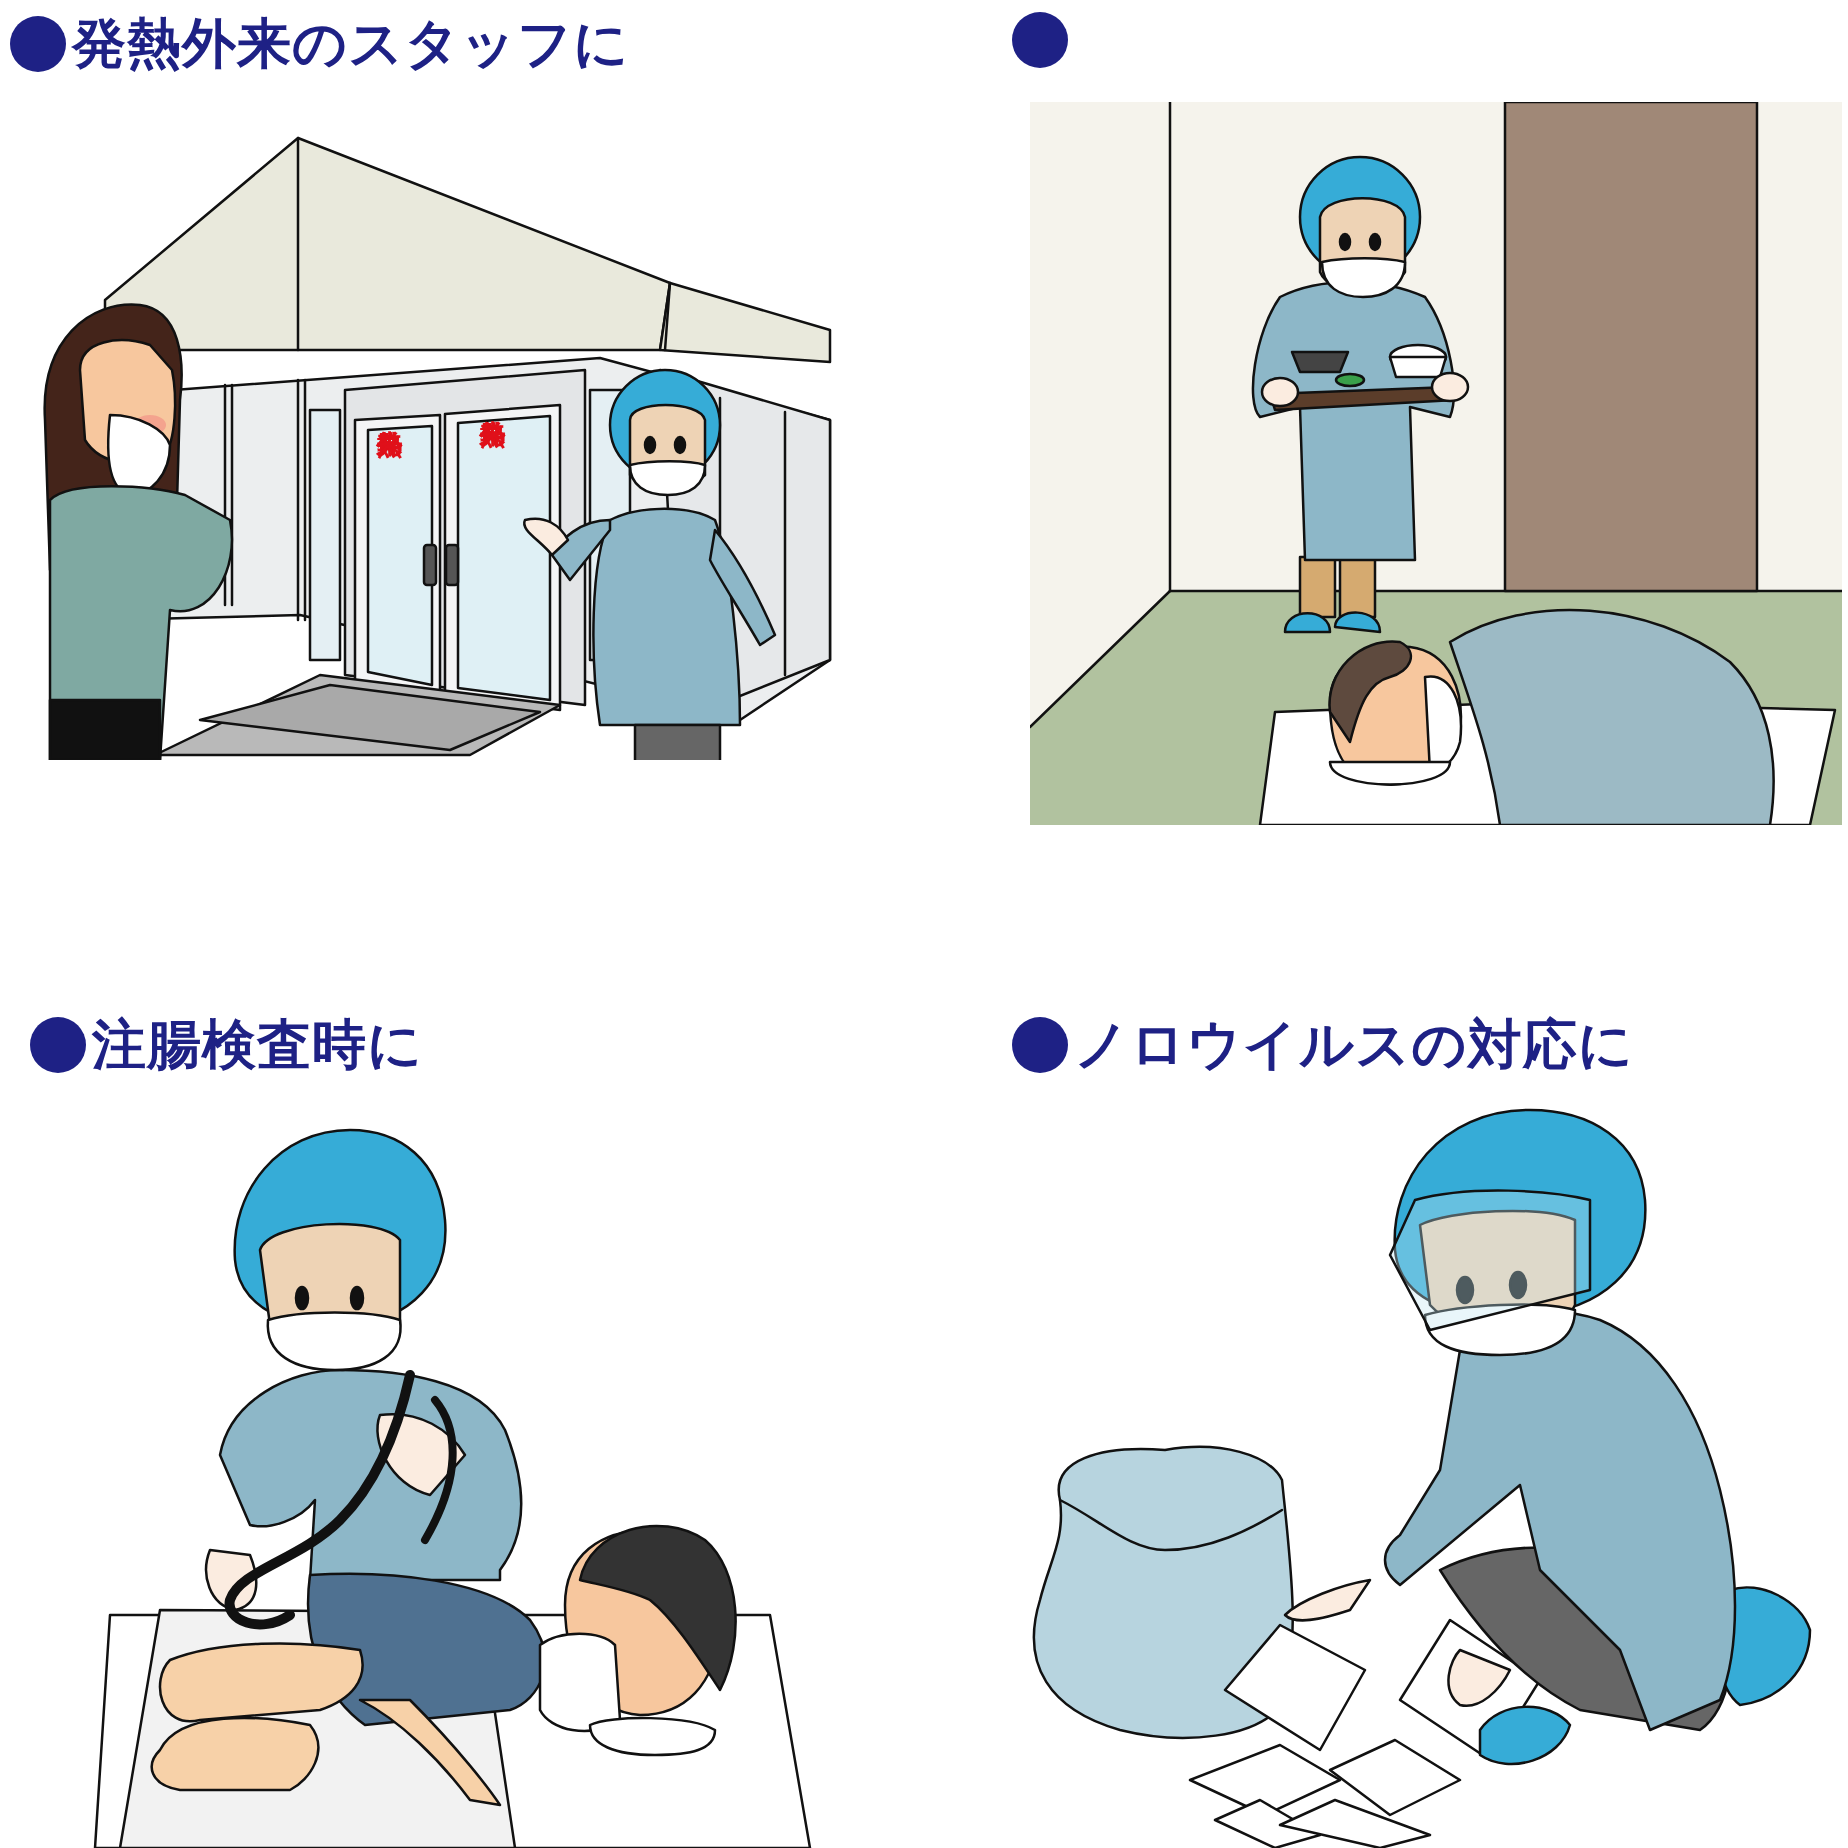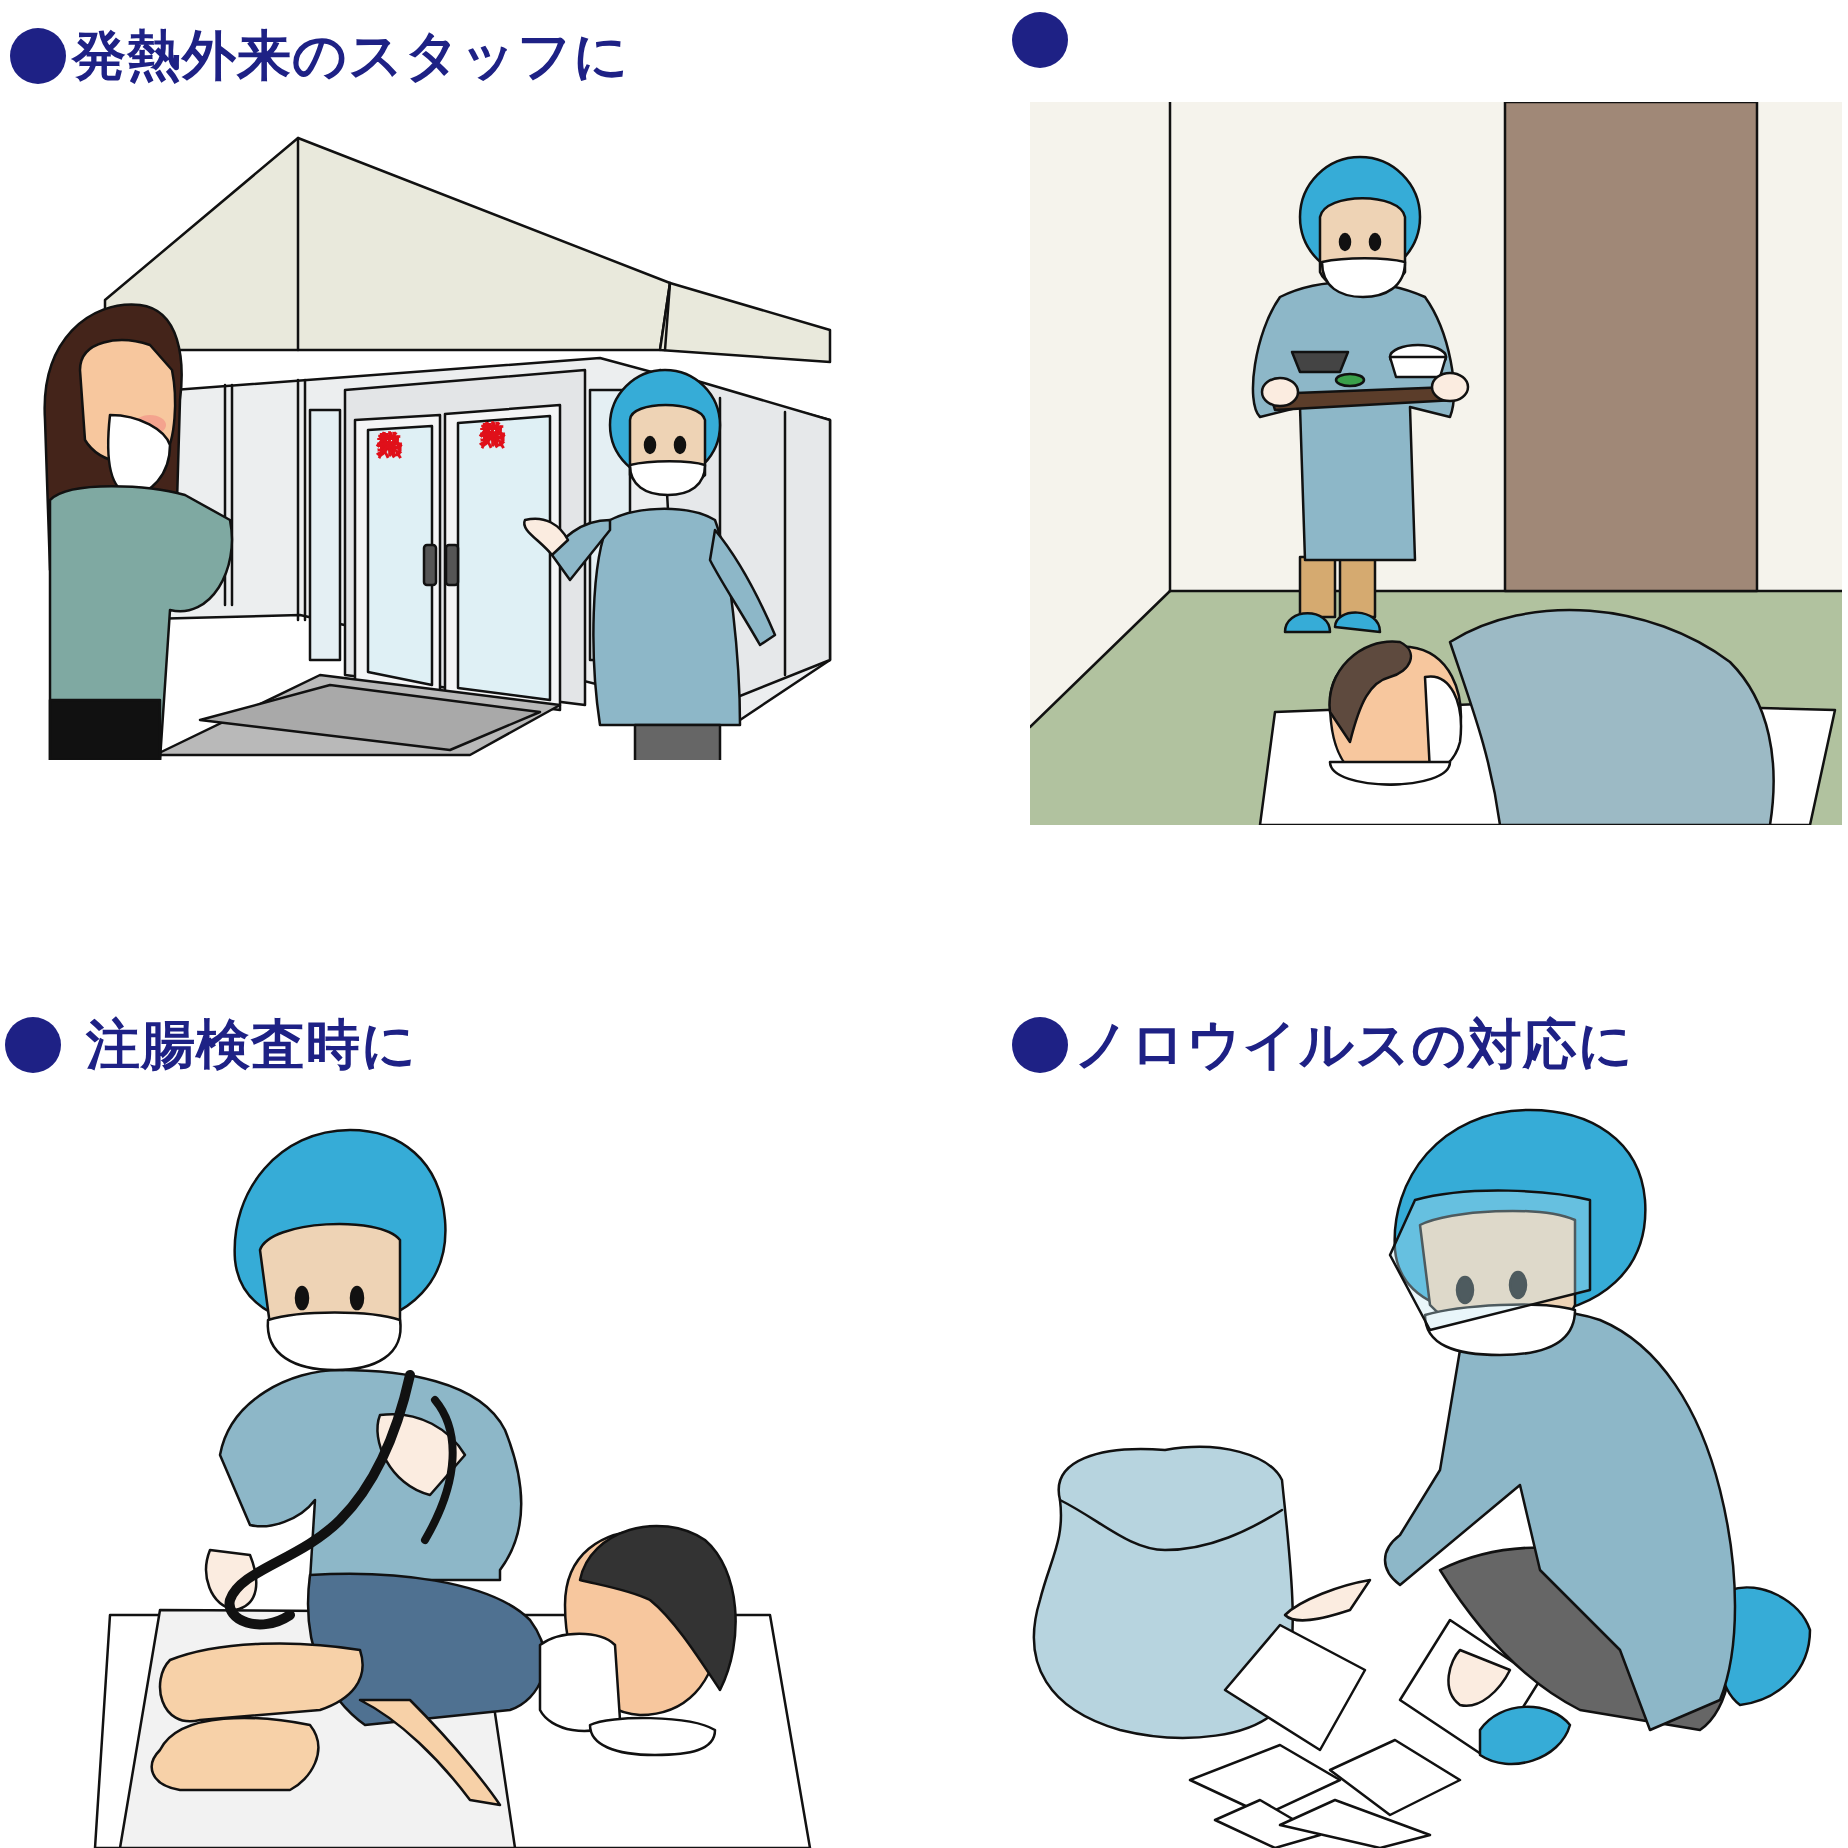--- a/index.html
+++ b/index.html
@@ -6,21 +6,21 @@
   body{width:1848px;height:1848px;position:relative;overflow:hidden;font-family:"DejaVu Sans",sans-serif;}
   .title{position:absolute;display:flex;align-items:center;color:#1e2185;font-weight:bold;font-size:54px;line-height:1;letter-spacing:1px;white-space:nowrap;}
   .title .bullet{display:inline-block;width:56px;height:56px;border-radius:50%;background:#1e2185;margin-right:6px;flex:none;}
   .panel{position:absolute;}
   .panel svg{display:block;width:100%;height:100%;}
   .door-text{position:absolute;color:#e0101a;font-weight:bold;font-size:26px;line-height:30px;width:30px;text-align:center;writing-mode:vertical-rl;font-family:"DejaVu Sans",sans-serif;}
 </style>
 </head>
 <body>
 
-<div class="title" style="left:10px;top:28px;text-align:center;">
+<div class="title" style="left:10px;top:16px;text-align:center;">
   <span class="bullet"></span>
   <span>発熱外来のスタッフに</span>
 </div>
 
 <div class="panel" style="left:0;top:100px;width:860px;height:660px;">
   <svg viewBox="0 0 860 660">
     <g stroke="#111" stroke-width="2.5" stroke-linejoin="round" stroke-linecap="round">
 
       <polygon points="108,295 600,258 830,320 830,560 740,620 500,560 300,515 108,520" fill="#eceeef"></polygon>
 
@@ -123,21 +123,21 @@
         <path d="M420,540 C500,490 620,500 700,560 C740,600 750,660 740,723 L470,723 C460,650 440,600 420,540 Z" fill="#9cbac5"></path>
         <path d="M300,600 C300,560 340,540 380,545 C420,550 435,590 430,630 C420,670 380,690 340,680 C310,670 300,640 300,600 Z" fill="#f7c79e"></path>
         <path d="M300,610 C295,570 330,535 370,540 C390,550 380,570 360,575 C340,580 330,600 320,640 Z" fill="#5e4a3e"></path>
         <path d="M395,575 C420,570 435,600 430,640 C425,660 410,670 400,670 Z" fill="#fff"></path>
         <path d="M300,660 L420,660 C420,690 300,690 300,660 Z" fill="#fff"></path>
       </g>
     </g>
   </svg>
 </div>
 
-<div class="title" style="left:5px;top:1017px;gap:19px;">
+<div class="title" style="left:30px;top:1017px;">
   <span class="bullet"></span>
   <span>注腸検査時に</span>
 </div>
 
 <div class="panel" style="left:60px;top:1100px;width:780px;height:748px;">
   <svg viewBox="0 0 780 748">
     <g stroke="#111" stroke-width="2.5" stroke-linejoin="round" stroke-linecap="round">
 
       <polygon points="50,515 710,515 750,748 35,748" fill="#fff"></polygon>
       <polygon points="100,510 420,512 455,748 60,748" fill="#f2f2f2"></polygon>

